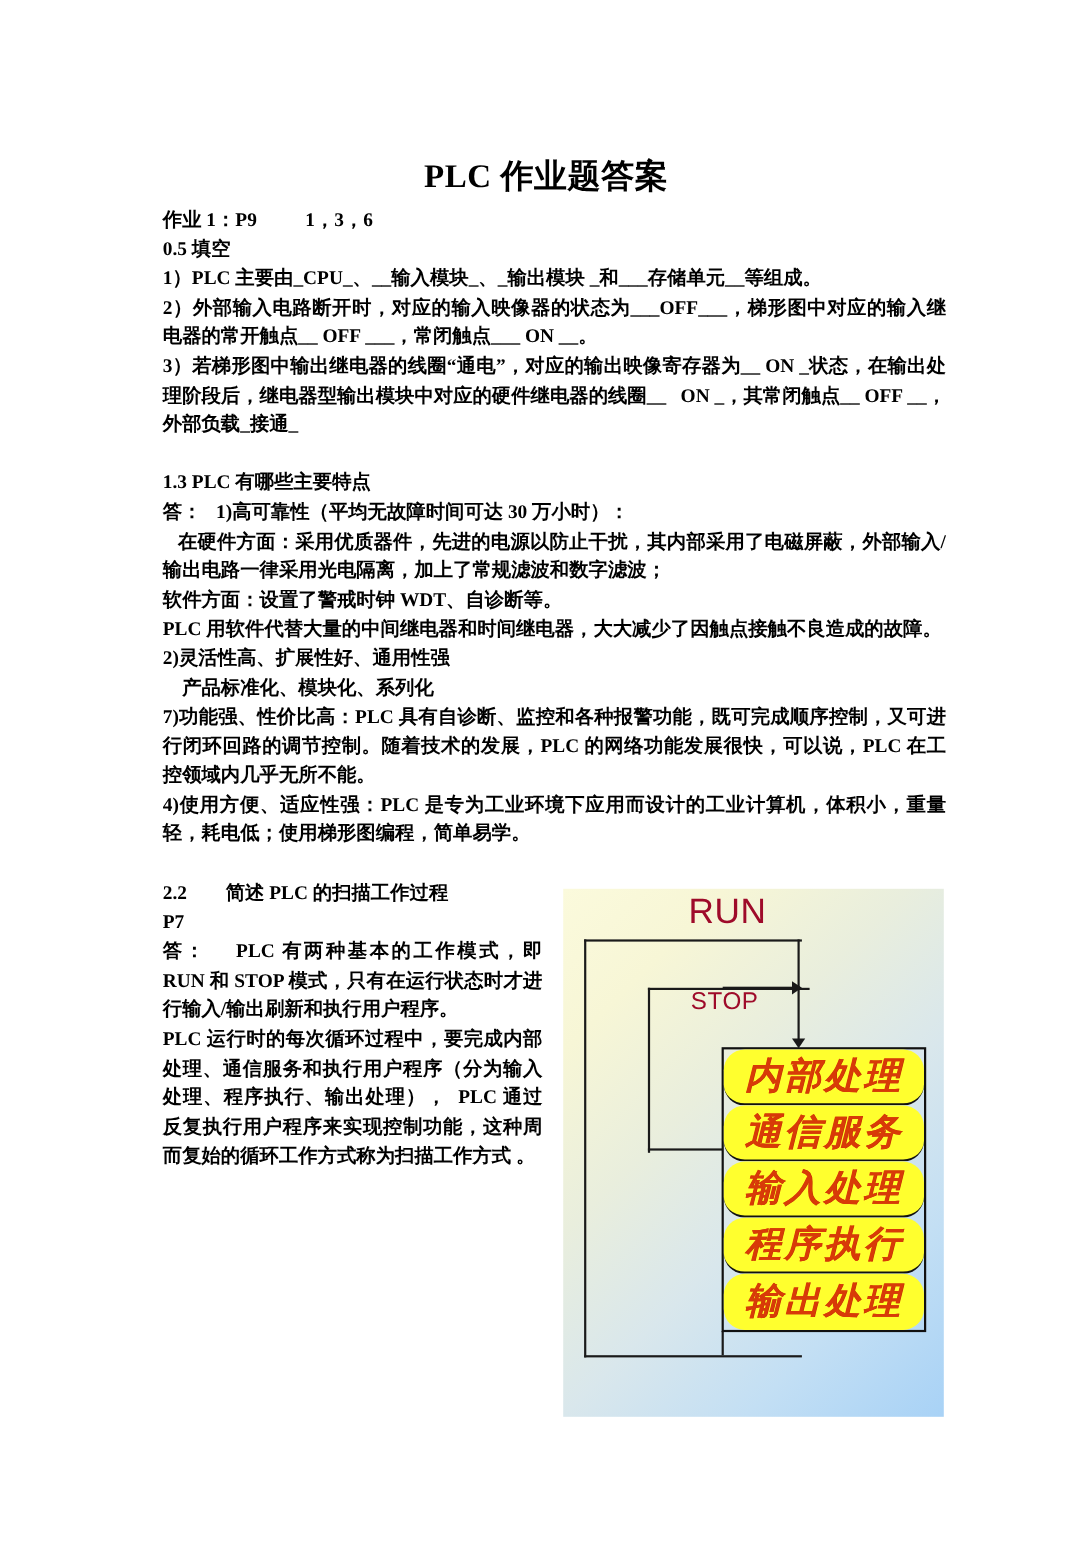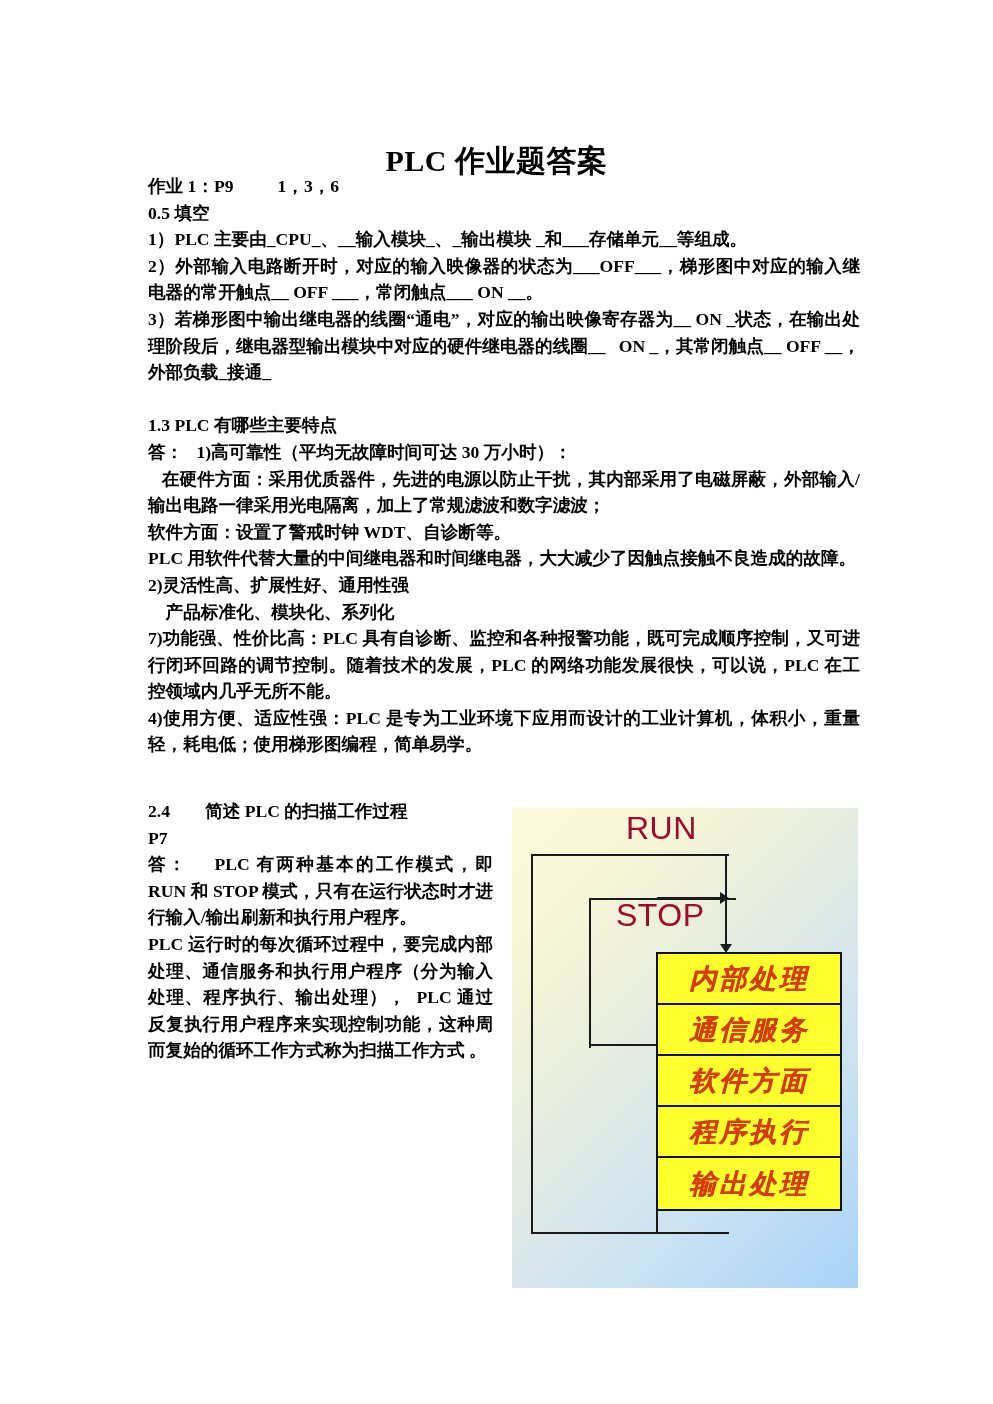--- a/index.html
+++ b/index.html
@@ -36,21 +36,21 @@
     font-size: 30px;
     letter-spacing: 0.5px;
     line-height: 40px;
     white-space: pre;
   }
 
   
   .body-text {
     position: absolute;
     left: 148px;
-    top: 173px;
+    top: 186px;
     width: 712px;
     font-size: 17.6px;
     font-weight: bold;
     line-height: 26.6px;
     letter-spacing: 0px;
     text-align: justify;
   }
   .body-text p {
     margin: 0;
     padding: 0;
@@ -102,23 +102,23 @@
     color: #9e0b2a;
     letter-spacing: 0.5px;
     margin-left: 16px;
   }
   .fig-label.run {
     left: 98px;
     top: 2px;
     font-size: 32px;
   }
   .fig-label.stop {
-    left: 88px;
+    left: 100px;
     top: 89px;
-    font-size: 32px;
+    font-size: 22px;
     text-align: center;
   }
 
   
   .loop {
     position: absolute;
     border: 2px solid #1a1a1a;
     background: transparent;
   }
   .loop-run {
@@ -205,23 +205,24 @@
     background: #ffff2e;
     border-bottom: 2px solid #111111;
     box-sizing: border-box;
     display: flex;
     align-items: center;
     justify-content: center;
     color: #d83a08;
     font-family: Liberation Mono, monospace;
     font-weight: bold;
     font-style: italic;
-    font-size: 27px;
+    font-size: 33px;
     letter-spacing: 3px;
     text-shadow: 0.5px 0 0 #c23000;
+    border-radius: 19px;
   }
   .proc-box:last-child {
     border-bottom: none;
   }
 </style>
 </head>
 <body>
 
 <div class="page">
 
@@ -239,21 +240,21 @@
     <p>   在硬件方面：采用优质器件，先进的电源以防止干扰，其内部采用了电磁屏蔽，外部输入/输出电路一律采用光电隔离，加上了常规滤波和数字滤波；</p>
     <p>软件方面：设置了警戒时钟 WDT、自诊断等。</p>
     <p>PLC 用软件代替大量的中间继电器和时间继电器，大大减少了因触点接触不良造成的故障。</p>
     <p>2)灵活性高、扩展性好、通用性强</p>
     <p>    产品标准化、模块化、系列化</p>
     <p>7)功能强、性价比高：PLC 具有自诊断、监控和各种报警功能，既可完成顺序控制，又可进行闭环回路的调节控制。随着技术的发展，PLC 的网络功能发展很快，可以说，PLC 在工控领域内几乎无所不能。</p>
     <p>4)使用方便、适应性强：PLC 是专为工业环境下应用而设计的工业计算机，体积小，重量轻，耗电低；使用梯形图编程，简单易学。</p>
   </div>
 
   <div class="body-text-narrow">
-    <p>2.4        简述 PLC 的扫描工作过程</p>
+    <p>2.2        简述 PLC 的扫描工作过程</p>
     <p>P7</p>
     <p>答：    PLC 有两种基本的工作模式，即 RUN 和 STOP 模式，只有在运行状态时才进行输入/输出刷新和执行用户程序。</p>
     <p>PLC 运行时的每次循环过程中，要完成内部处理、通信服务和执行用户程序（分为输入处理、程序执行、输出处理），  PLC 通过反复执行用户程序来实现控制功能，这种周而复始的循环工作方式称为扫描工作方式 。</p>
   </div>
 
   <div class="figure">
 
     <div class="fig-label run">RUN</div>
 
     <div class="fig-label stop">STOP</div>
@@ -263,20 +264,20 @@
     <div class="stop-bottom"></div>
     <div class="trunk"></div>
     <div class="stop-arrow-line"></div>
     <div class="arrow-right"></div>
     <div class="arrow-down"></div>
     <div class="return-line-v"></div>
 
     <div class="proc-stack">
       <div class="proc-box">内部处理</div>
       <div class="proc-box">通信服务</div>
-      <div class="proc-box">软件方面</div>
+      <div class="proc-box">输入处理</div>
       <div class="proc-box">程序执行</div>
       <div class="proc-box">输出处理</div>
     </div>
 
   </div>
 
 </div>
 
 </body></html>

